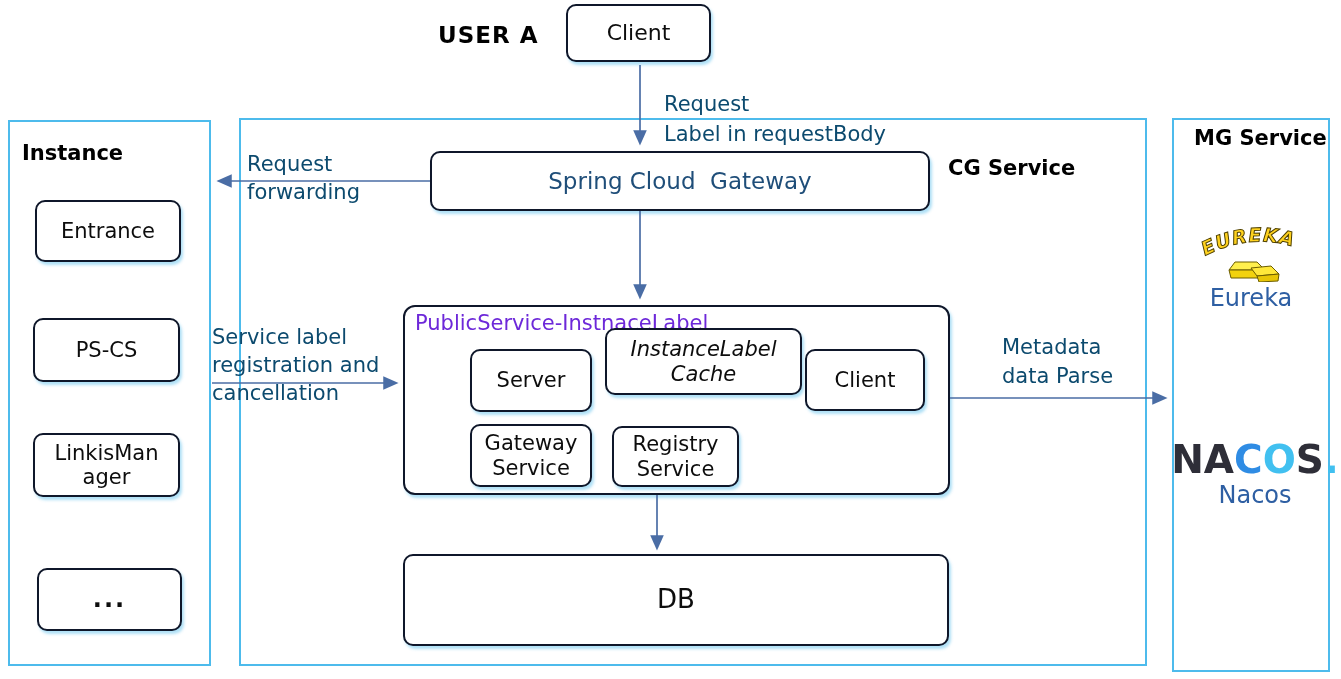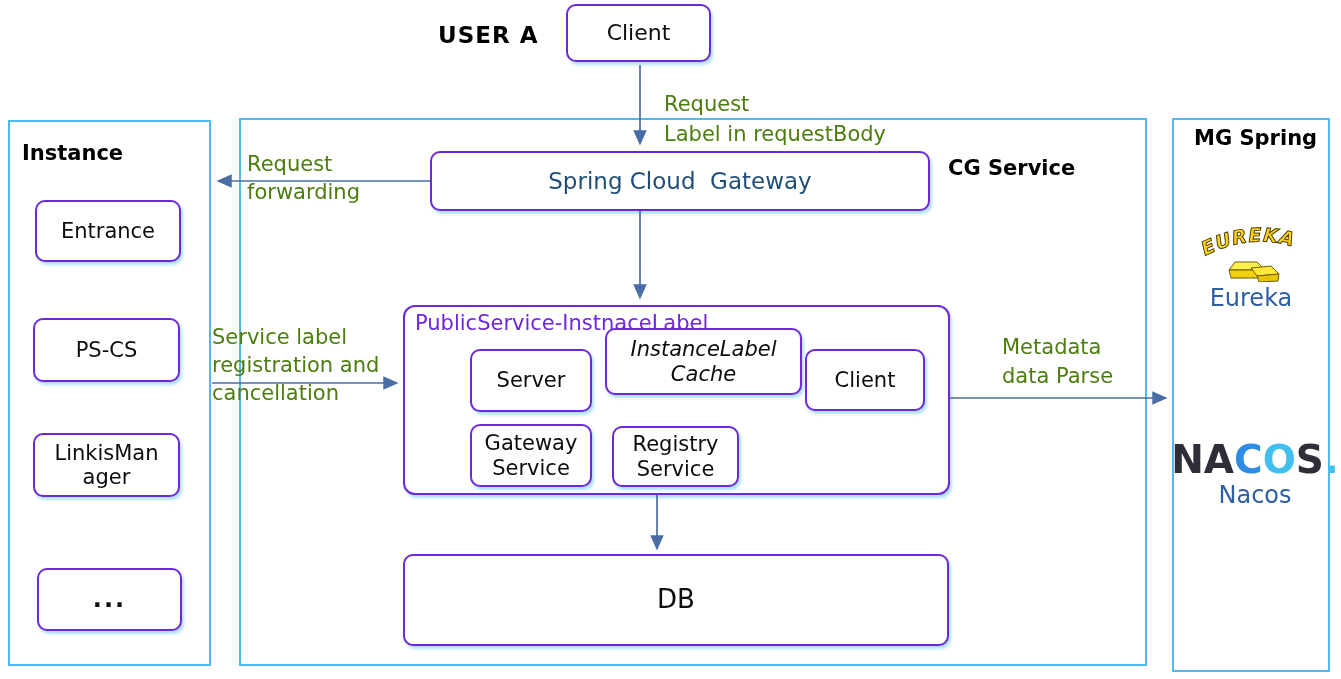--- a/index.html
+++ b/index.html
@@ -5,33 +5,33 @@
   html,body{margin:0;padding:0;background:#ffffff;}
   .canvas{
     position:relative;width:1341px;height:679px;background:#ffffff;overflow:hidden;
     font-family:"DejaVu Sans","Liberation Sans",sans-serif;color:#151515;padding-left:48px;
   }
   
   .panel{position:absolute;border:2px solid #4dbbec;background:#ffffff;box-sizing:border-box;z-index:1;}
   .panel-title{position:absolute;font-weight:700;font-size:21px;color:#000;white-space:nowrap;z-index:4;}
   
   .box{
-    position:absolute;background:#fff;border:2px solid #6d28d9;border-radius:10px;
+    position:absolute;background:#fff;border:2px solid #0f172a;border-radius:10px;
     display:flex;align-items:center;justify-content:center;text-align:center;
     font-size:21px;line-height:1.15;color:#0d0d0d;box-sizing:border-box;
     box-shadow:2px 3px 3px rgba(77,187,236,.45);z-index:2;padding:2px 6px;
   }
   .box.break{word-break:break-all;padding:2px 14px;}
   .gateway-text{color:#1f4e79;font-size:23px;white-space:pre-wrap;}
   .ps-box{border-radius:12px;}
   .ps-title{position:absolute;left:10px;top:4px;right:10px;font-size:21px;text-align:left;color:#6d28d9;}
   .db-text{font-size:26px;}
   .dots-text{font-size:24px;font-weight:700;letter-spacing:2px;}
   
-  .edge-label{position:absolute;font-size:21px;line-height:28px;white-space:pre-line;z-index:4;color:#4d7c0f;}
+  .edge-label{position:absolute;font-size:21px;line-height:28px;white-space:pre-line;z-index:4;color:#0c4a6e;}
   
   .arrows{position:absolute;left:0;top:0;z-index:3;pointer-events:none;}
   
   .logo-wrap{position:absolute;z-index:4;display:flex;flex-direction:column;align-items:center;}
   .logo-label{font-size:24px;color:#2e5fa3;margin-top:2px;white-space:nowrap;}
   .nacos-logo{font-size:39px;font-weight:800;letter-spacing:0px;white-space:nowrap;line-height:1;text-align:right;}
   .nacos-logo .dk{color:#2e2e38;}
   .nacos-logo .b1{color:#2f8ce4;}
   .nacos-logo .b2{color:#41c0f0;}
   .plain-label{position:absolute;z-index:4;white-space:nowrap;}
@@ -68,21 +68,21 @@
   <div class="box" style="left:605px;top:328px;width:197px;height:67px;font-style:italic;">InstanceLabel Cache</div>
   <div class="box" style="left:805px;top:349px;width:120px;height:62px;">Client</div>
   <div class="box" style="left:470px;top:424px;width:122px;height:63px;">Gateway Service</div>
   <div class="box" style="left:612px;top:426px;width:127px;height:61px;">Registry Service</div>
 
   <div class="box" style="left:403px;top:554px;width:546px;height:92px;">
       <span class="db-text">DB</span>
     </div>
 
   <div class="panel" style="left:1172px;top:118px;width:158px;height:554px;"></div>
-  <div class="panel-title" style="left:1194px;top:126px;">MG Spring</div>
+  <div class="panel-title" style="left:1194px;top:126px;">MG Service</div>
 
   <div class="logo-wrap" style="left:1196px;top:226px;width:110px;">
     <svg width="104" height="56" viewBox="0 0 104 56">
       <defs>
           <path id="eu-arc" d="M6,30 Q52,6 98,22" fill="none"></path>
         </defs>
       <text font-size="19" font-style="italic" font-weight="bold" fill="#ffd21e" stroke="#4d3f00" stroke-width="1" letter-spacing="1" font-family="DejaVu Sans, sans-serif">
         <textPath href="#eu-arc">EUREKA</textPath>
       </text>
       <g>

